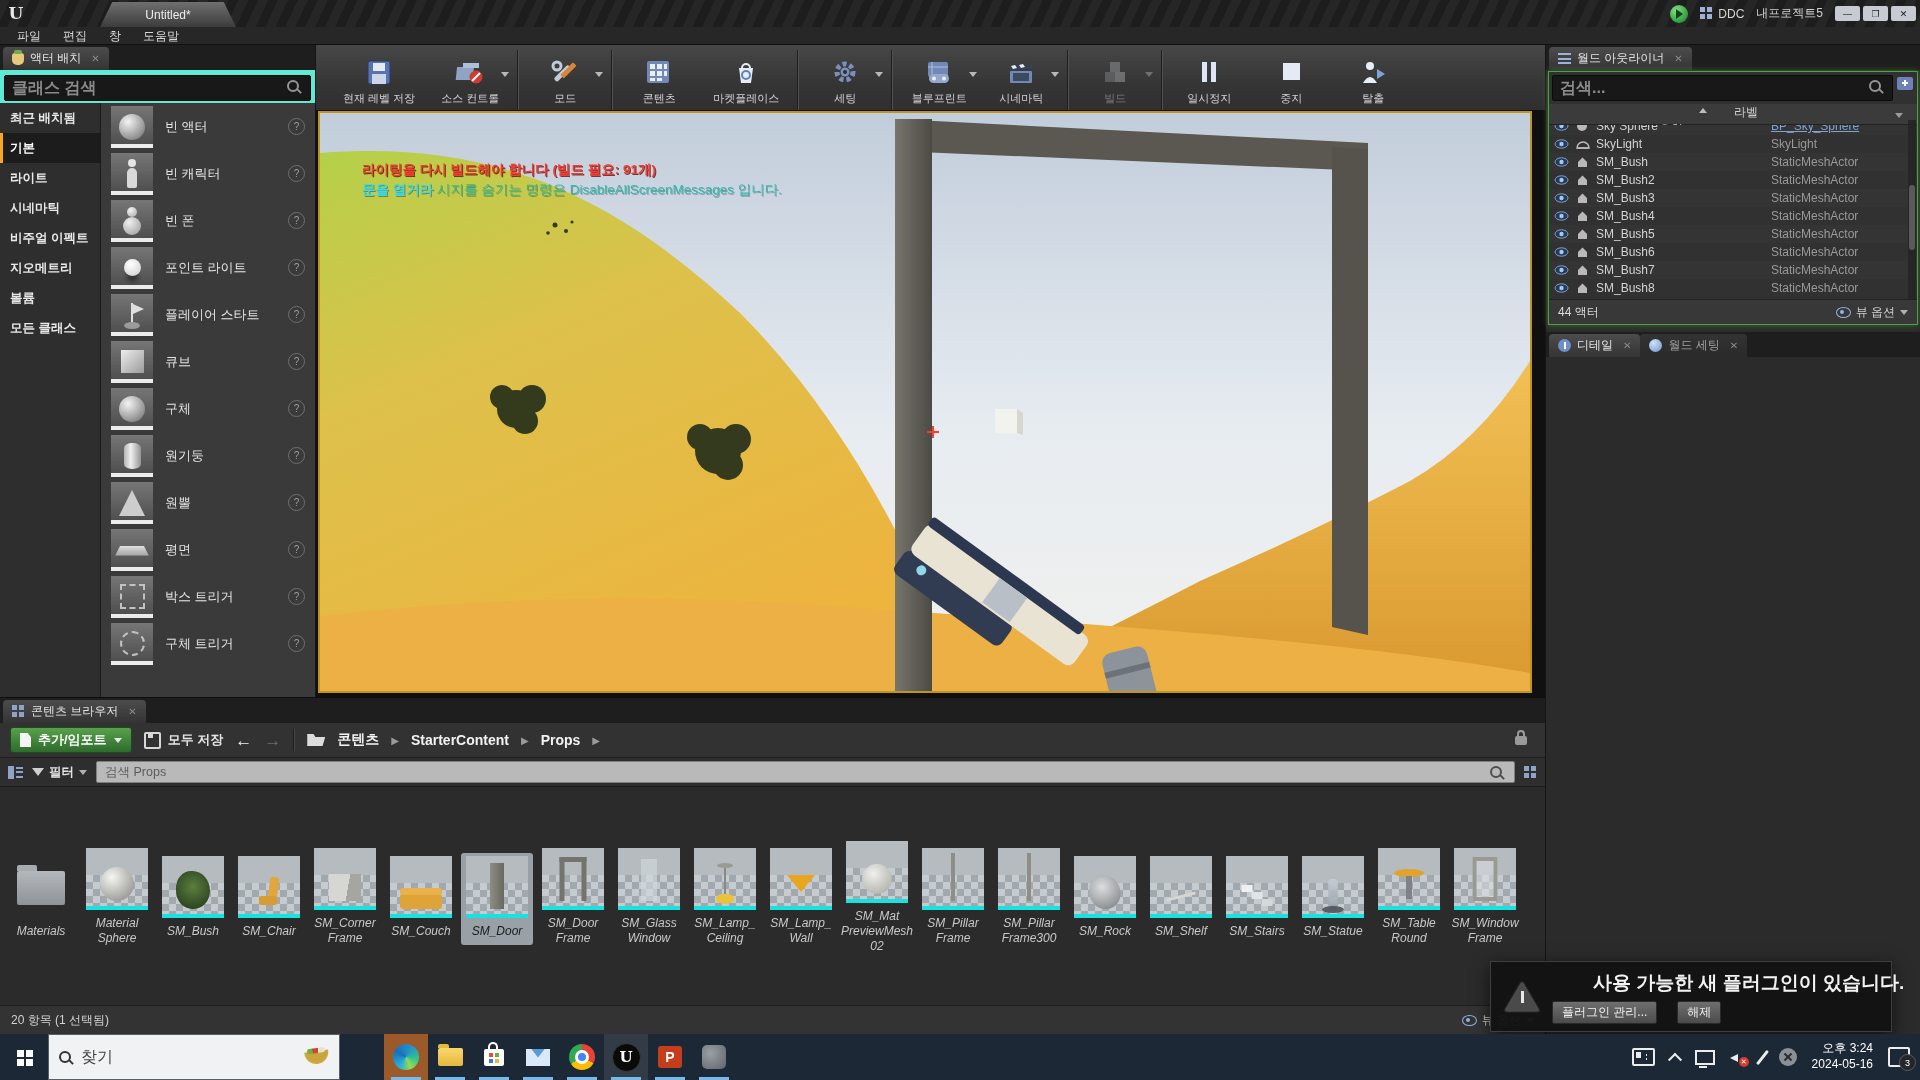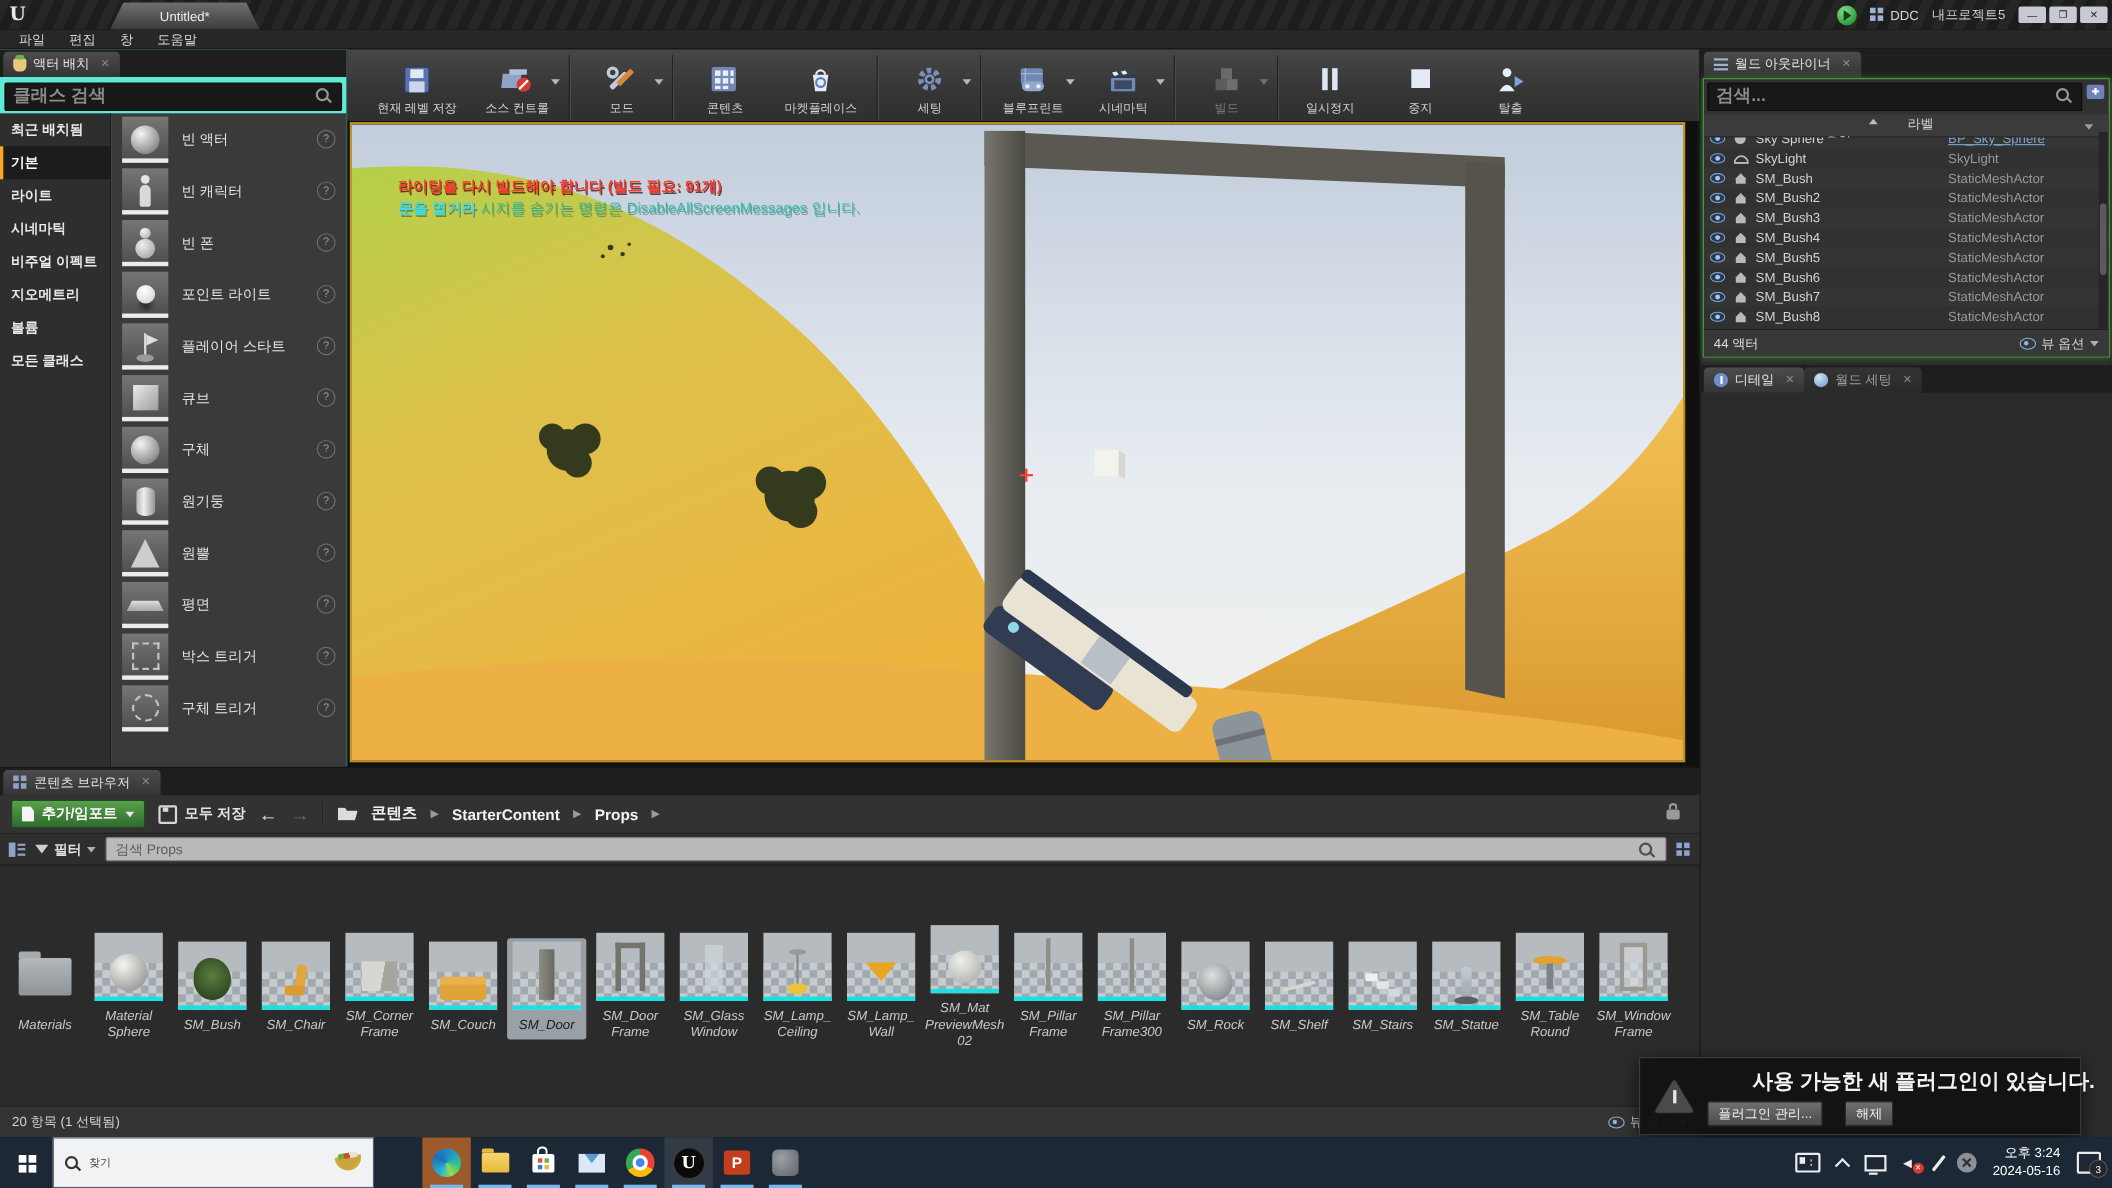--- a/index.html
+++ b/index.html
@@ -219,21 +219,21 @@
   .warn-tri::after{content:"";position:absolute;left:-1.5px;top:9px;width:3px;height:12px;background:#e8e8e8;box-shadow:0 15px 0 -9px #e8e8e8;}
   .toast-msg{color:#f2f2f2;font-size:19px;font-weight:700;margin-bottom:5px;white-space:nowrap;margin-left:41px;}
   .toast-btns{display:flex;gap:20px;}
   .toast-btn{background:linear-gradient(#6f6f6f,#4b4b4b);border:1px solid #2a2a2a;border-radius:2px;color:#f0f0f0;font-size:12px;padding:2px 9px;}
 
   
   #taskbar{position:absolute;left:0;top:1034px;width:1920px;height:46px;background:#1c2836;display:flex;align-items:stretch;z-index:60;}
   .tb-start{width:48px;display:flex;align-items:center;justify-content:center;}
   .win-logo{width:7px;height:7px;background:#fff;box-shadow:9px 0 0 #fff,0 9px 0 #fff,9px 9px 0 #fff;margin:-8px 8px 0 0;}
   .tb-searchbox{width:292px;background:#f0f2f3;border:1px solid #57606a;box-sizing:border-box;display:flex;align-items:center;gap:8px;padding:0 10px;}
-  .tb-searchbox input{flex:1;border:none;background:transparent;outline:none;font-size:10px;color:#a21caf;font-family:inherit;}
+  .tb-searchbox input{flex:1;border:none;background:transparent;outline:none;font-size:16px;color:#a21caf;font-family:inherit;}
   .tb-searchbox input::placeholder{color:#444;}
   .magb{width:8px;height:8px;border:2px solid #333;border-radius:50%;position:relative;flex:none;}
   .magb::after{content:"";position:absolute;width:6px;height:2px;background:#333;transform:rotate(45deg);right:-5px;bottom:-2px;}
   .taco{width:24px;height:13px;background:radial-gradient(circle at 50% 0,#caa43c 60%,#e8c35a);border-radius:0 0 24px 24px;position:relative;flex:none;transform:rotate(-8deg);}
   .taco::after{content:"";position:absolute;left:3px;top:-3px;width:18px;height:5px;border-radius:3px;
     background:linear-gradient(90deg,#6fae3e 0 30%,#c84a32 30% 60%,#e8e2ce 60%);}
   .tb-app{width:44px;display:flex;align-items:center;justify-content:center;position:relative;flex:none;}
   .tb-app.active::after{content:"";position:absolute;left:7px;right:7px;bottom:0;height:3px;background:#76b9ed;}
   .tb-app.highlight{background:#9c5a2b;}
   .tb-app.focused{background:#333c46;}

